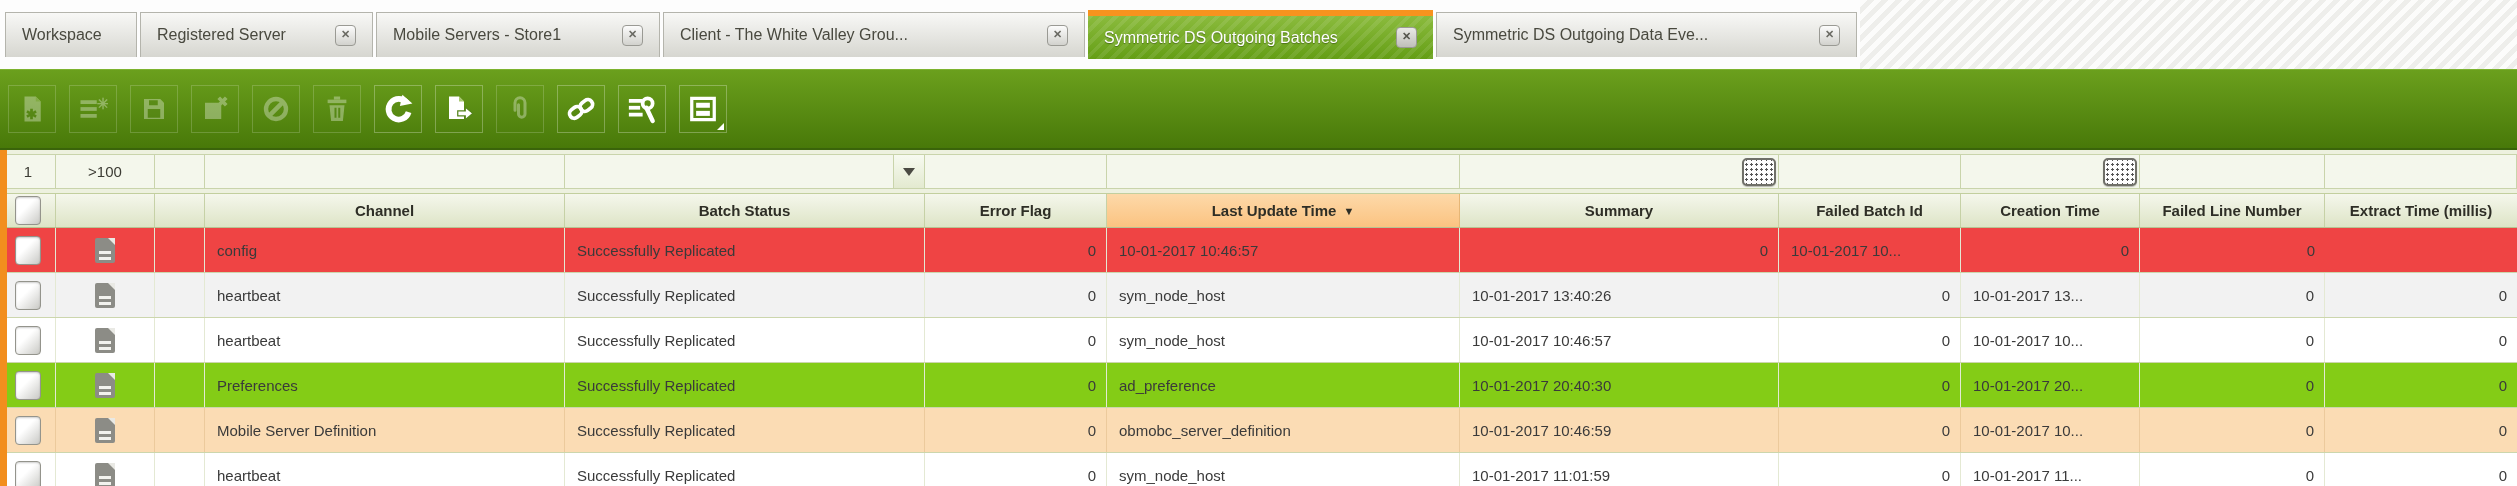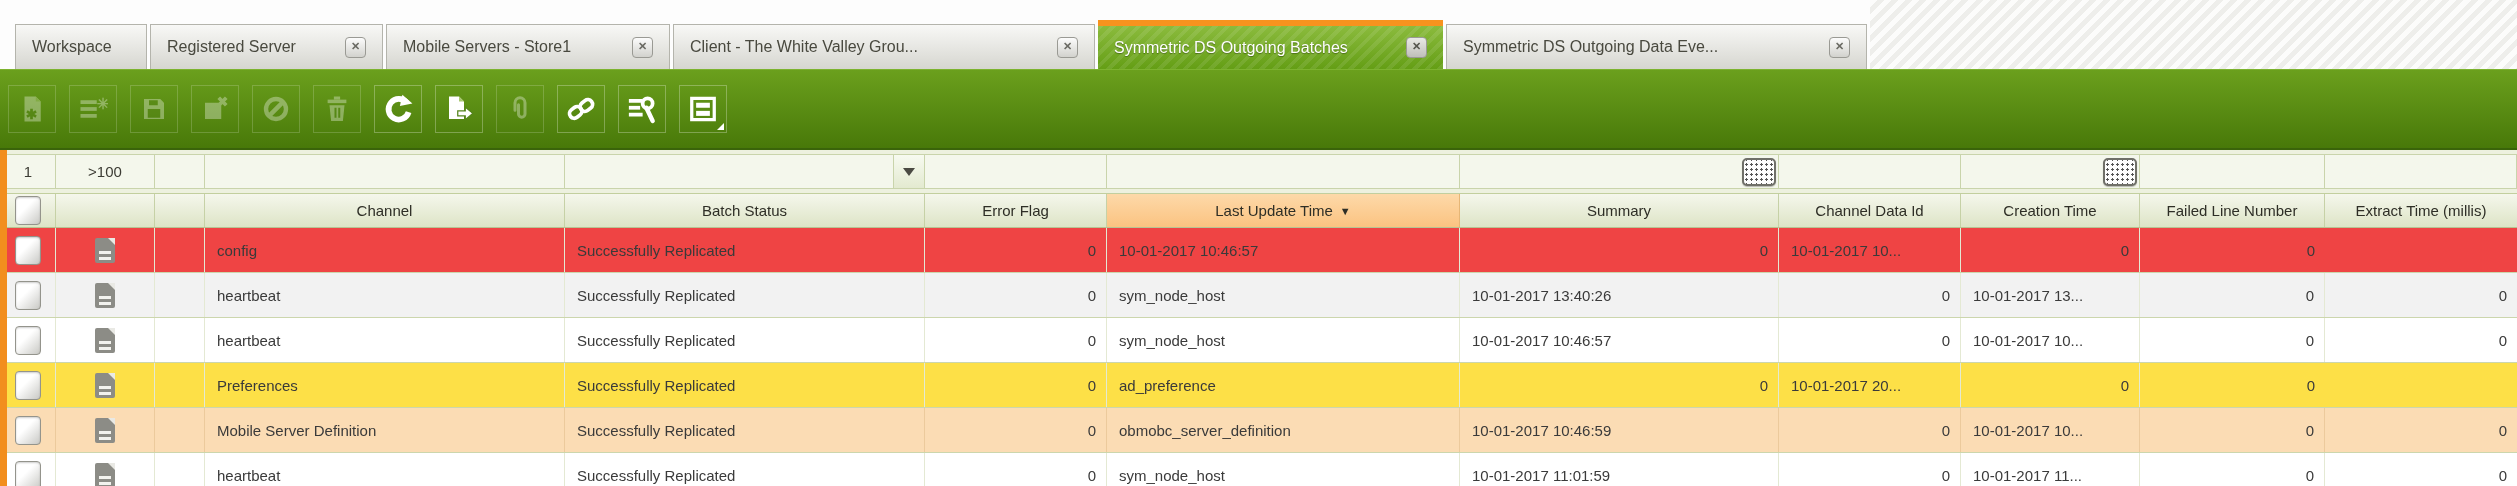--- a/index.html
+++ b/index.html
@@ -1,19 +1,19 @@
 <!DOCTYPE html>
 <html><head>
 <meta charset="utf-8">
 <style>
   html,body{margin:0;padding:0;background:#ffffff;font-family:"Liberation Sans",sans-serif;}
   .app{position:relative;width:2517px;height:486px;overflow:hidden;background:#fff;}
 
   
-  .tabbar{display:flex;align-items:flex-end;height:69px;background:#fdfdfd;padding-left:15px;box-sizing:border-box;}
+  .tabbar{display:flex;align-items:center;height:69px;background:#fdfdfd;padding-left:5px;box-sizing:border-box;}
   .tab{box-sizing:border-box;height:45px;display:flex;align-items:center;justify-content:space-between;
        padding:0 16px;background:linear-gradient(#f8f8f6,#d6d6d0);border:1px solid #b4b4ac;border-bottom:none;
        margin-right:3px;font-size:16px;color:#49493f;cursor:pointer;flex:0 0 auto;}
   .tab .lbl{white-space:nowrap;overflow:hidden;text-overflow:ellipsis;}
   .tab.active{height:49px;border:none;border-top:6px solid #F7931E;color:#fff;
        background:linear-gradient(#8bbb3d,#649e15);
        background-image:repeating-linear-gradient(135deg,rgba(255,255,255,.09) 0 4px,rgba(255,255,255,0) 4px 9px),linear-gradient(#8bbb3d,#649e15);
        text-shadow:0 1px 1px rgba(0,0,0,.35);}
   .tab-close{flex:0 0 auto;margin-left:14px;width:19px;height:19px;border-radius:4px;border:1px solid #9a9a94;
        background:linear-gradient(#fcfcfc,#d2d2cd);color:#6b6b64;font-size:11px;font-weight:bold;line-height:17px;
@@ -44,21 +44,21 @@
   .fcell .spacer{flex:1;}
   .combo-btn{width:30px;align-self:stretch;border-left:1px solid #c9d4ab;background:linear-gradient(#f7faf0,#e3ead0);
         display:flex;align-items:center;justify-content:center;cursor:pointer;}
   .combo-btn::after{content:"";width:0;height:0;border-left:6px solid transparent;border-right:6px solid transparent;border-top:8px solid #4a4a42;}
   .cal-btn{width:30px;height:24px;margin-right:2px;border-radius:5px;border:2px solid #6f6f68;background:#fdfdfd;cursor:pointer;
         background-image:radial-gradient(#555 1px,transparent 1.4px);background-size:5px 5px;background-position:5px 7px;
         background-repeat:repeat;box-shadow:0 1px 1px rgba(0,0,0,.25);}
 
   
   .headrow{height:34px;background:linear-gradient(#f5f7ec,#dde4c6);border-bottom:1px solid #b7c493;box-sizing:border-box;}
-  .hcell{display:flex;align-items:center;justify-content:center;font-size:15px;font-weight:normal;color:#2e2e26;
+  .hcell{display:flex;align-items:center;justify-content:center;font-size:15px;font-weight:bold;color:#2e2e26;
         border-right:1px solid #c6d1a6;cursor:pointer;white-space:nowrap;overflow:hidden;}
   .hcell.sorted{background:linear-gradient(#fdd9a9,#fbc381);border-right:1px solid #e6b676;}
   .hcell .sort-ind{font-size:11px;margin-left:7px;}
 
   
   .row{height:45px;box-sizing:border-box;border-bottom:1px solid #ccd6ad;}
   .cell{display:flex;align-items:center;font-size:15px;color:#3a3a3a;border-right:1px solid #e4e9d3;
         padding:0 0 0 12px;white-space:nowrap;overflow:hidden;box-sizing:border-box;}
   .cell.num{justify-content:flex-end;padding:0 10px 0 0;}
   .cell.center{justify-content:center;padding:0;}
@@ -226,21 +226,21 @@
     <div class="hcell"></div>
     <div class="hcell"></div>
     <div class="hcell">Channel</div>
     <div class="hcell">Batch Status</div>
     <div class="hcell">Error Flag</div>
     <div class="hcell sorted">
       <span>Last Update Time</span>
       <span class="sort-ind">▼</span>
     </div>
     <div class="hcell">Summary</div>
-    <div class="hcell">Channel Data Id</div>
+    <div class="hcell">Failed Batch Id</div>
     <div class="hcell">Creation Time</div>
     <div class="hcell">Failed Line Number</div>
     <div class="hcell" style="border-right:none">Extract Time (millis)</div>
   </div>
 
   <div class="row grid-cols" style="background:#ef4444">
     <div class="cell center">
         <span class="checkbox"></span>
       </div>
     <div class="cell center">
@@ -288,32 +288,33 @@
     <div class="cell">Successfully Replicated</div>
     <div class="cell num">0</div>
     <div class="cell">sym_node_host</div>
     <div class="cell">10-01-2017 10:46:57</div>
     <div class="cell num">0</div>
     <div class="cell">10-01-2017 10...</div>
     <div class="cell num">0</div>
     <div class="cell num" style="border-right:none">0</div>
   </div>
 
-  <div class="row grid-cols" style="background:#fde047">
+  <div class="row grid-cols" style="background:#84cc16">
     <div class="cell center">
         <span class="checkbox"></span>
       </div>
     <div class="cell center">
         <span class="docicon"></span>
       </div>
     <div class="cell"></div>
     <div class="cell">Preferences</div>
     <div class="cell">Successfully Replicated</div>
     <div class="cell num">0</div>
     <div class="cell">ad_preference</div>
+    <div class="cell">10-01-2017 20:40:30</div>
     <div class="cell num">0</div>
     <div class="cell">10-01-2017 20...</div>
     <div class="cell num">0</div>
     <div class="cell num" style="border-right:none">0</div>
   </div>
 
   <div class="row grid-cols sel">
     <div class="cell center">
         <span class="checkbox"></span>
       </div>

